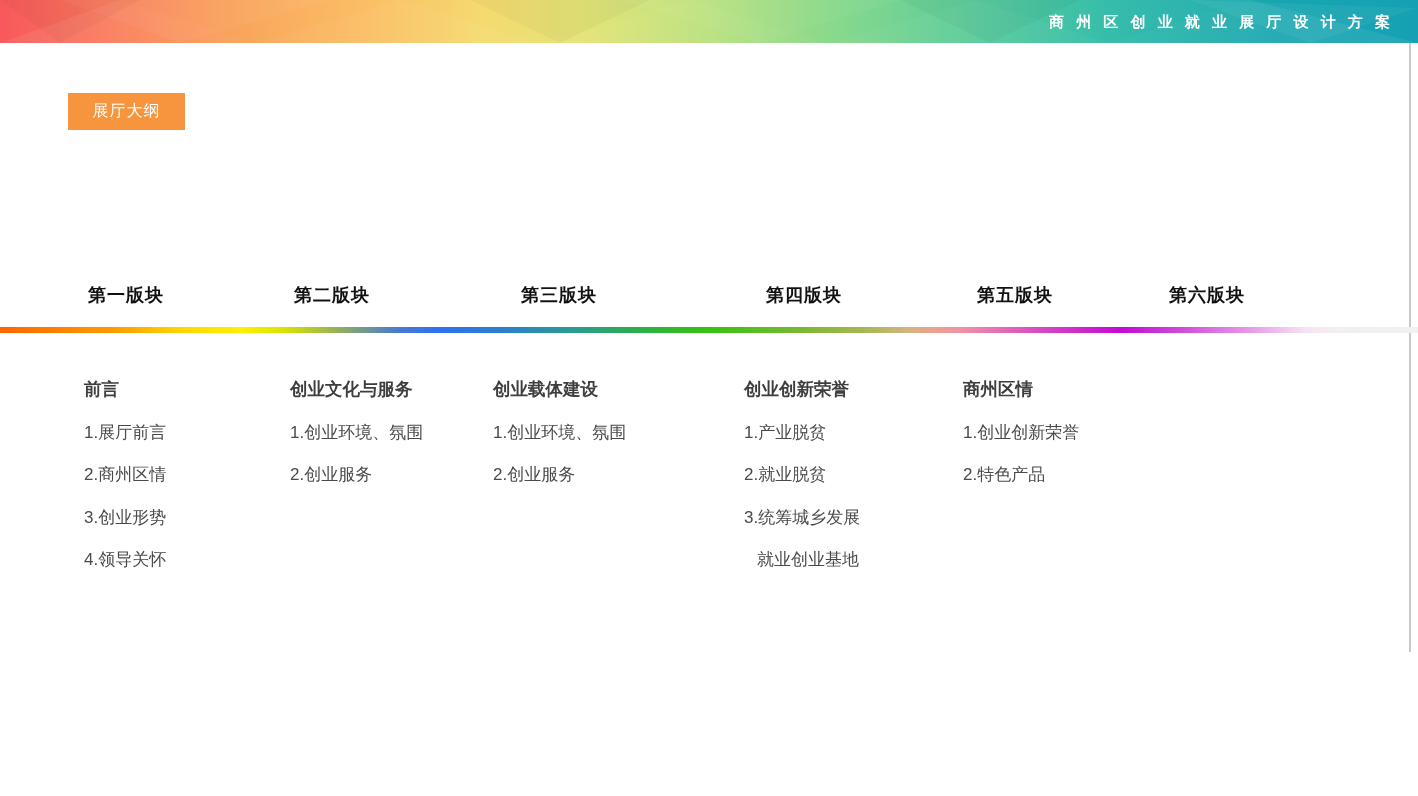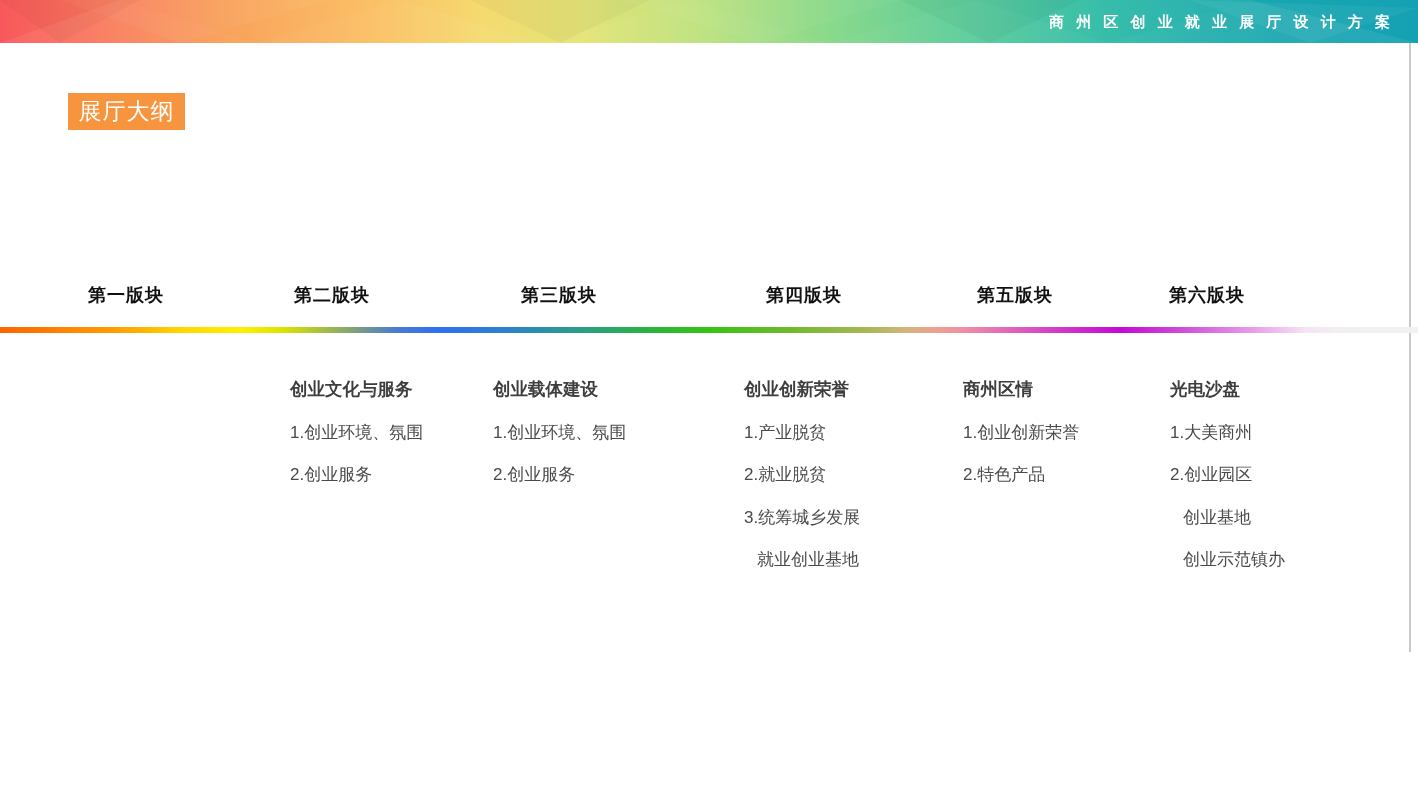--- a/index.html
+++ b/index.html
@@ -35,21 +35,21 @@
     letter-spacing: 4px;
     white-space: nowrap;
   }
 
   
   .page-label {
     position: absolute; left: 68px; top: 93px;
     width: 117px; height: 37px;
     background: #f6953e;
     color: #ffffff;
-    font-size: 23px;
+    font-size: 16px;
     display: flex; align-items: center; justify-content: center;
     letter-spacing: 1px;
   }
 
   
   .band {
     position: absolute; top: 283px;
     font-family: "Liberation Serif", "DejaVu Serif", serif;
     font-weight: bold;
     font-size: 18px;
@@ -147,20 +147,27 @@
 
   <div class="band band-1">第一版块</div>
   <div class="band band-2">第二版块</div>
   <div class="band band-3">第三版块</div>
   <div class="band band-4">第四版块</div>
   <div class="band band-5">第五版块</div>
   <div class="band band-6">第六版块</div>
 
   <div class="rainbow-line"></div>
 
+  <div class="col col-1">
+    <div class="col-title">前言</div>
+    <div class="col-item">1.展厅前言</div>
+    <div class="col-item">2.商州区情</div>
+    <div class="col-item">3.创业形势</div>
+    <div class="col-item">4.领导关怀</div>
+  </div>
 
   <div class="col col-2">
     <div class="col-title">创业文化与服务</div>
     <div class="col-item">1.创业环境、氛围</div>
     <div class="col-item">2.创业服务</div>
   </div>
 
   <div class="col col-3">
     <div class="col-title">创业载体建设</div>
     <div class="col-item">1.创业环境、氛围</div>
@@ -174,23 +181,16 @@
     <div class="col-item">3.统筹城乡发展</div>
     <div class="col-item indent">就业创业基地</div>
   </div>
 
   <div class="col col-5">
     <div class="col-title">商州区情</div>
     <div class="col-item">1.创业创新荣誉</div>
     <div class="col-item">2.特色产品</div>
   </div>
 
-  <div class="col col-6">
-    <div class="col-title">光电沙盘</div>
-    <div class="col-item">1.大美商州</div>
-    <div class="col-item">2.创业园区</div>
-    <div class="col-item indent">创业基地</div>
-    <div class="col-item indent">创业示范镇办</div>
-  </div>
 
   <div class="scroll-track"></div>
 
 </div>
 
 </body></html>

